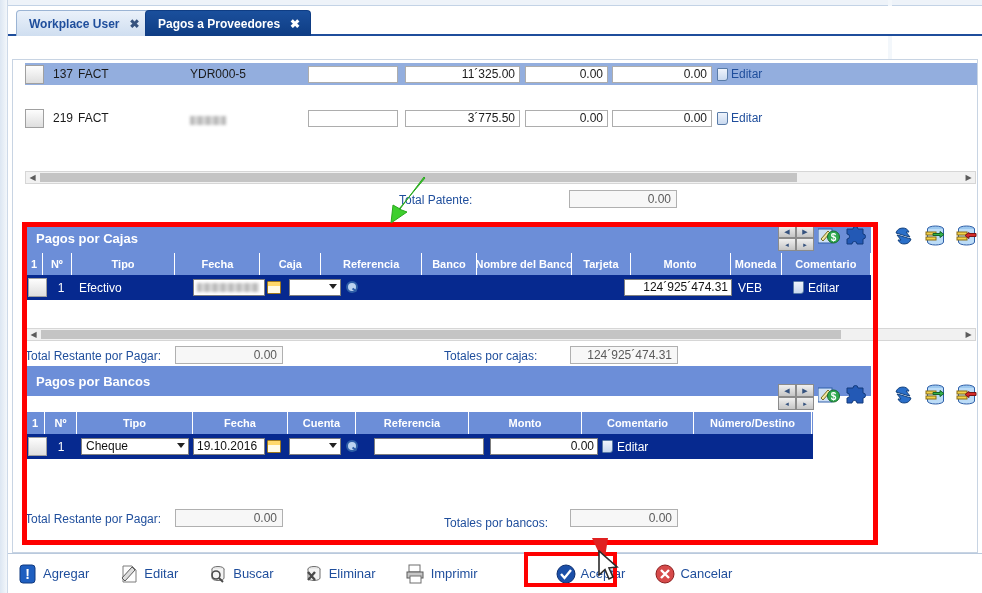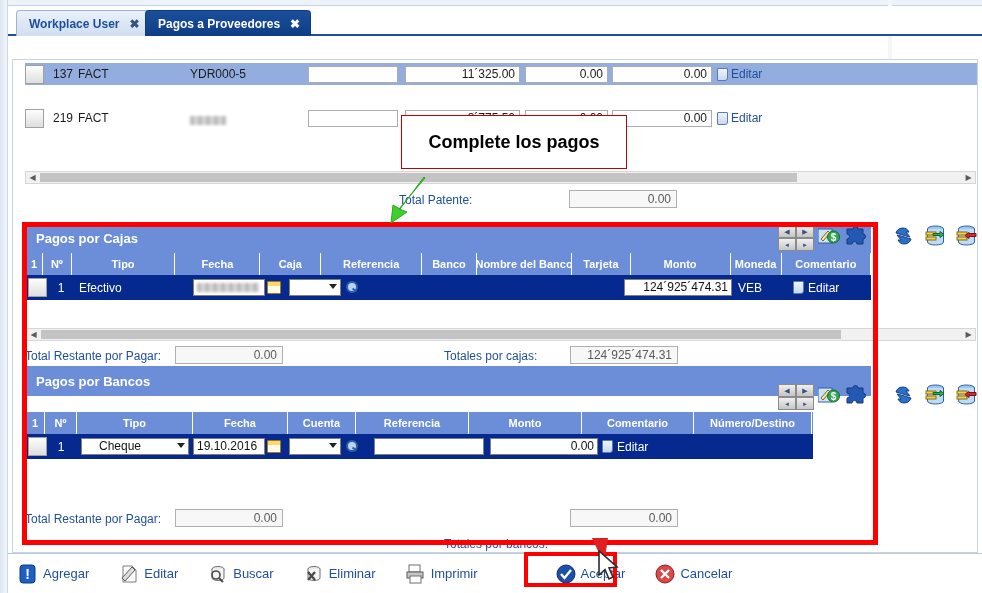--- a/index.html
+++ b/index.html
@@ -191,21 +191,21 @@
     border:1px solid #a0a0a0;
   }
   .inp{
     background:#ffffff; border:1px solid #7f7f7f;
     font-size:12px; color:#111; line-height:15px;
     height:17px; padding:0 3px;
   }
   .inp.right{ text-align:right; }
   .selbox{
     background:#ffffff; border:1px solid #7f7f7f; height:17px;
-    font-size:12px; color:#111; position:relative; padding-left:17px;
+    font-size:12px; color:#111; position:relative; padding-left:4px;
     line-height:15px;
   }
   .selbox .caret{
     position:absolute; right:3px; top:4px;
     width:0;height:0;border-left:4px solid transparent;border-right:4px solid transparent;
     border-top:5px solid #222;
   }
   .cal-ico{
     width:14px; height:13px; display:inline-block;
     background:linear-gradient(to bottom,#ffd86b 0 4px,#fffbe8 4px 13px);
@@ -322,21 +322,20 @@
         <div class="cellbox" style="left:380px;width:115px;">3´775.50</div>
         <div class="cellbox" style="left:500px;width:83px;">0.00</div>
         <div class="cellbox" style="left:587px;width:100px;">0.00</div>
         <div class="editlink" style="left:692px;">
           <span class="ico-note"></span>
           <span>Editar</span>
         </div>
       </div>
     </div>
 
-    <div class="annot-box" style="left:388px;top:55px;width:226px;height:54px;font-size:18px;">Complete los pagos</div>
 
     <div class="hscroll" style="left:12px;top:111px;width:951px;">
       <div class="arrL">◀</div>
       <div class="thumb" style="left:14px;width:757px;"></div>
       <div class="arrR">▶</div>
     </div>
 
     <div style="position:absolute;left:386px;top:133px;" class="lbl">Total Patente:</div>
     <div class="roinput" style="position:absolute;left:556px;top:130px;width:108px;">0.00</div>
 
@@ -497,21 +496,21 @@
         <span class="inp right" style="width:108px;display:inline-block;">0.00</span>
       </div>
       <div class="rc" style="left:576px;">
         <span class="ico-note"></span>
         <span style="margin-left:4px;color:#ffffff;">Editar</span>
       </div>
     </div>
 
     <div class="lbl" style="position:absolute;left:12px;top:452px;">Total Restante por Pagar:</div>
     <div class="roinput" style="position:absolute;left:162px;top:449px;width:108px;">0.00</div>
-    <div class="lbl" style="position:absolute;left:431px;top:477px;">Totales por bancos:</div>
+    <div class="lbl" style="position:absolute;left:431px;top:456px;">Totales por bancos:</div>
     <div class="roinput" style="position:absolute;left:557px;top:449px;width:108px;">0.00</div>
 
   </div>
 
   <div class="red-outline" style="left:22px;top:222px;width:856px;height:323px;"></div>
 
   <svg style="position:absolute;left:375px;top:175px;width:60px;height:55px;z-index:30;" viewBox="0 0 60 55">
     <path d="M50 3 L24 34 L32 37 L16 48 L18 30 L25 34 L49 2 Z" fill="#3ecf2e" stroke="#2aa81e" stroke-width="1"></path>
   </svg>
 

